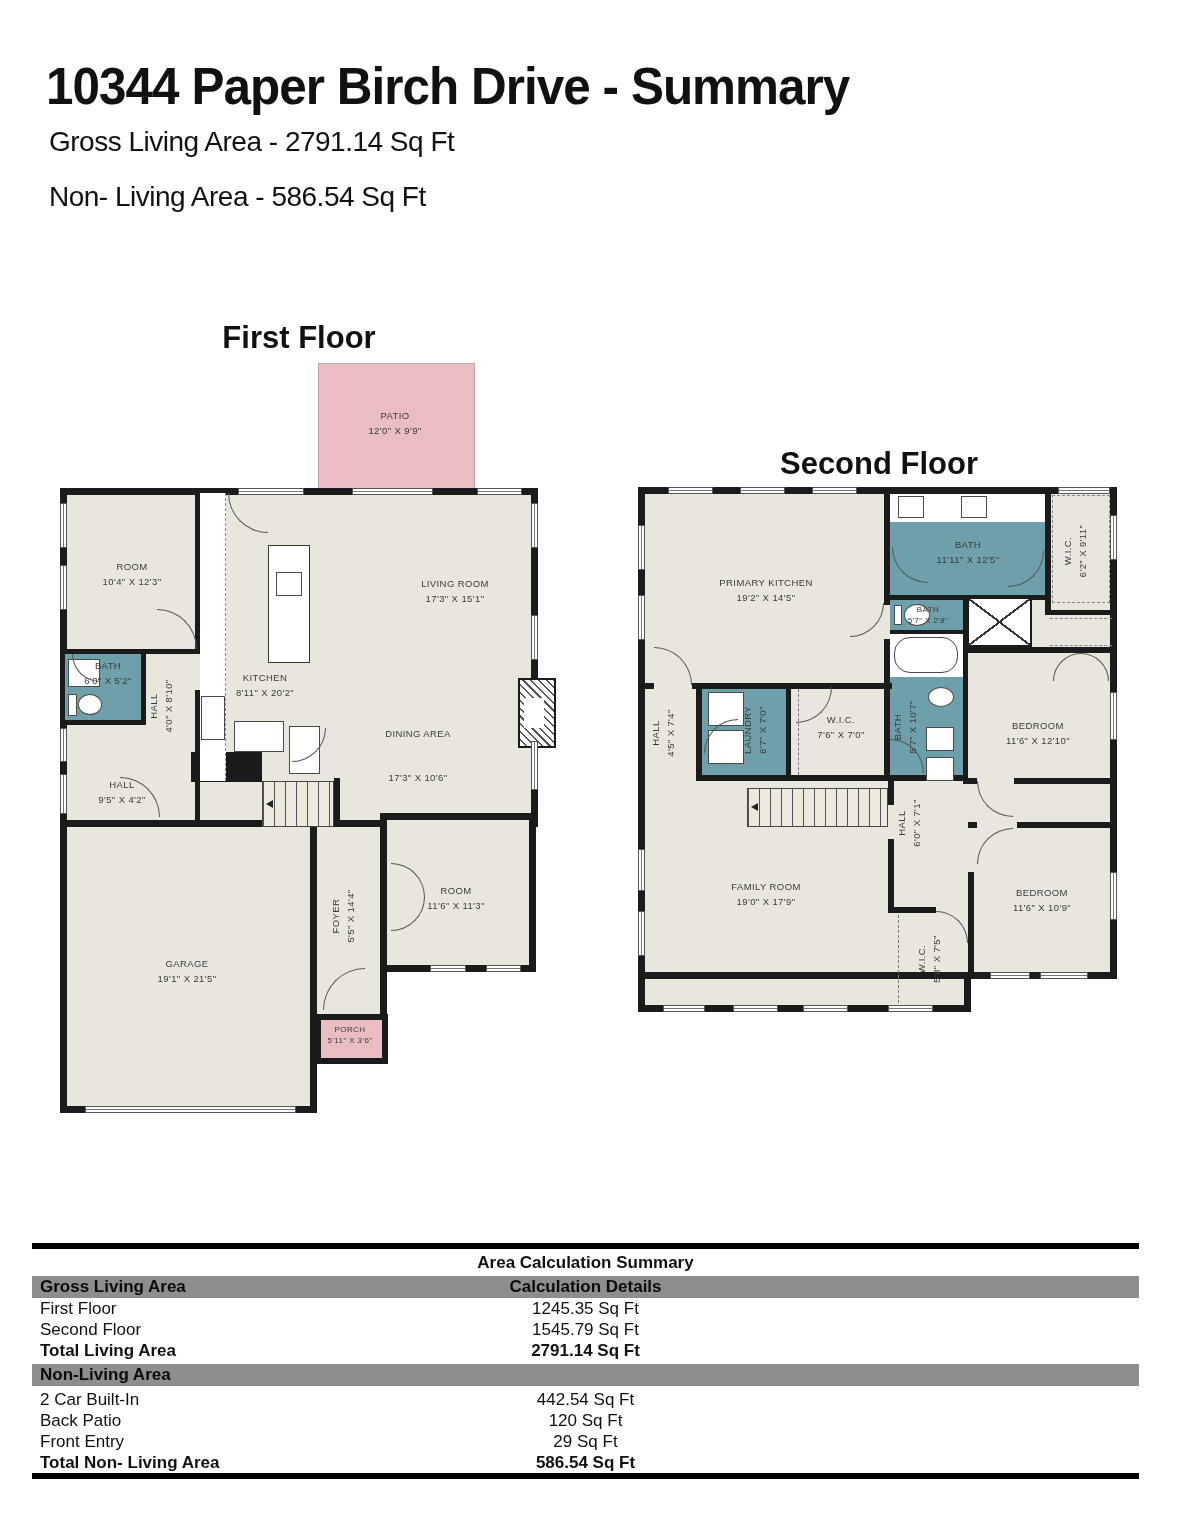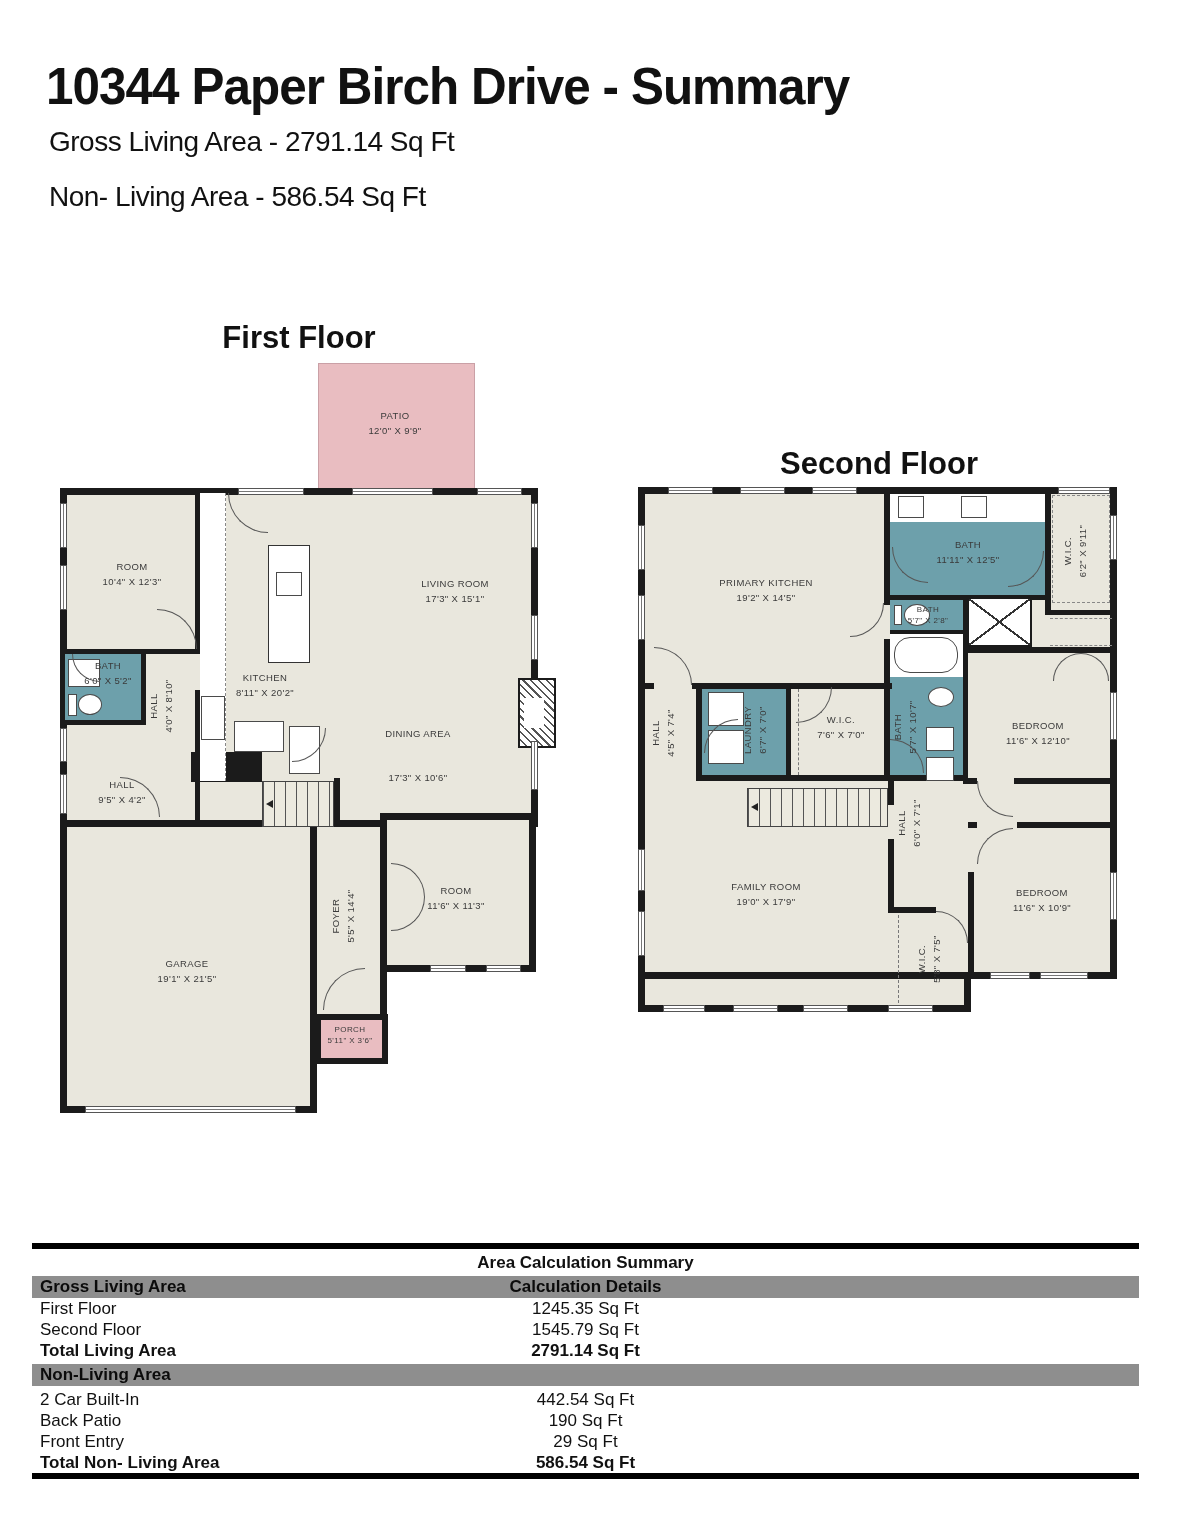--- a/index.html
+++ b/index.html
@@ -346,21 +346,21 @@
     <div class="band">
       <span class="c"></span>
       <span class="l">Non-Living Area</span>
     </div>
     <div class="gap2"></div>
     <div class="trow">
       <span class="c">442.54 Sq Ft</span>
       <span class="l">2 Car Built-In</span>
     </div>
     <div class="trow">
-      <span class="c">190 Sq Ft</span>
+      <span class="c">120 Sq Ft</span>
       <span class="l">Back Patio</span>
     </div>
     <div class="trow">
       <span class="c">29 Sq Ft</span>
       <span class="l">Front Entry</span>
     </div>
     <div class="trow bold">
       <span class="c">586.54 Sq Ft</span>
       <span class="l">Total Non- Living Area</span>
     </div>

